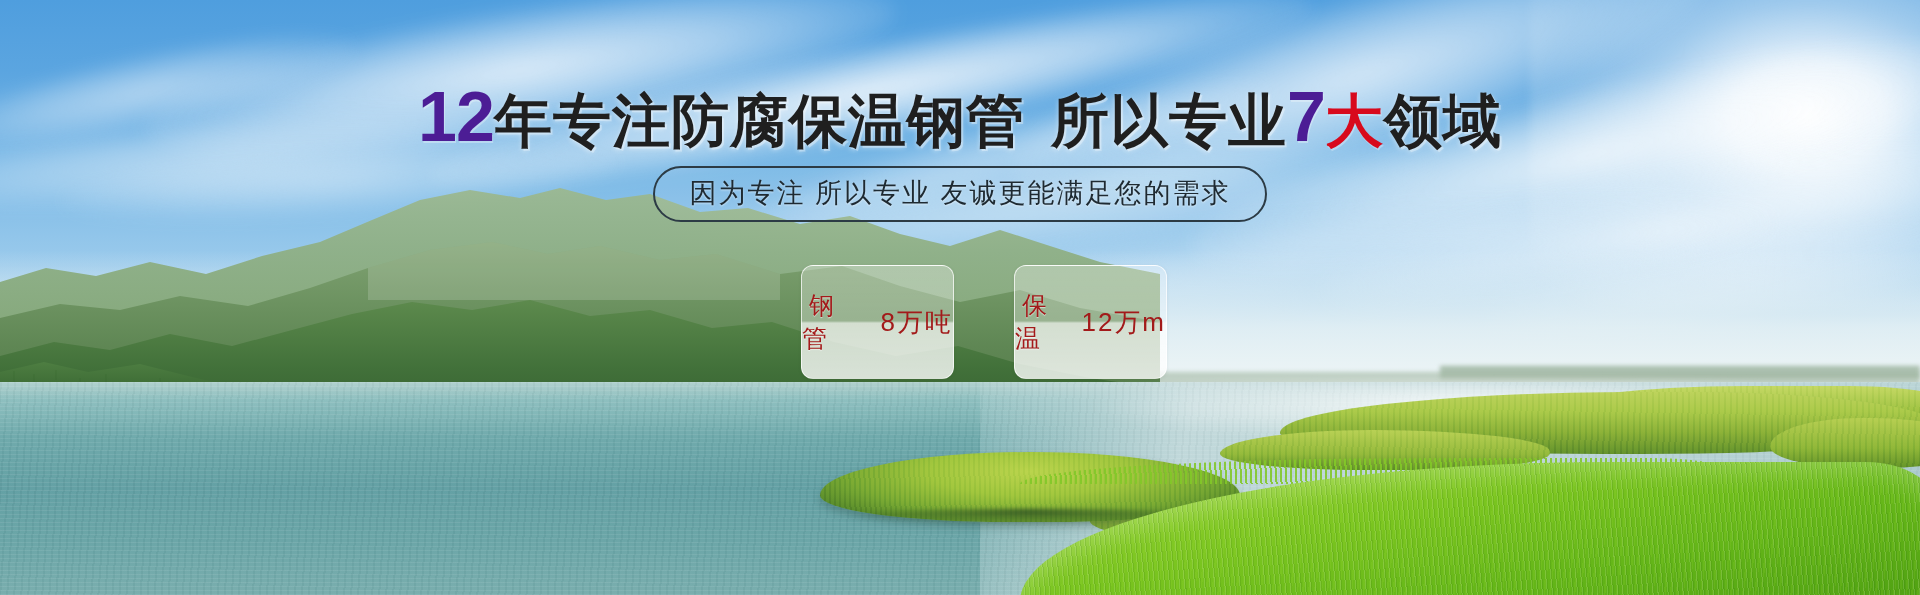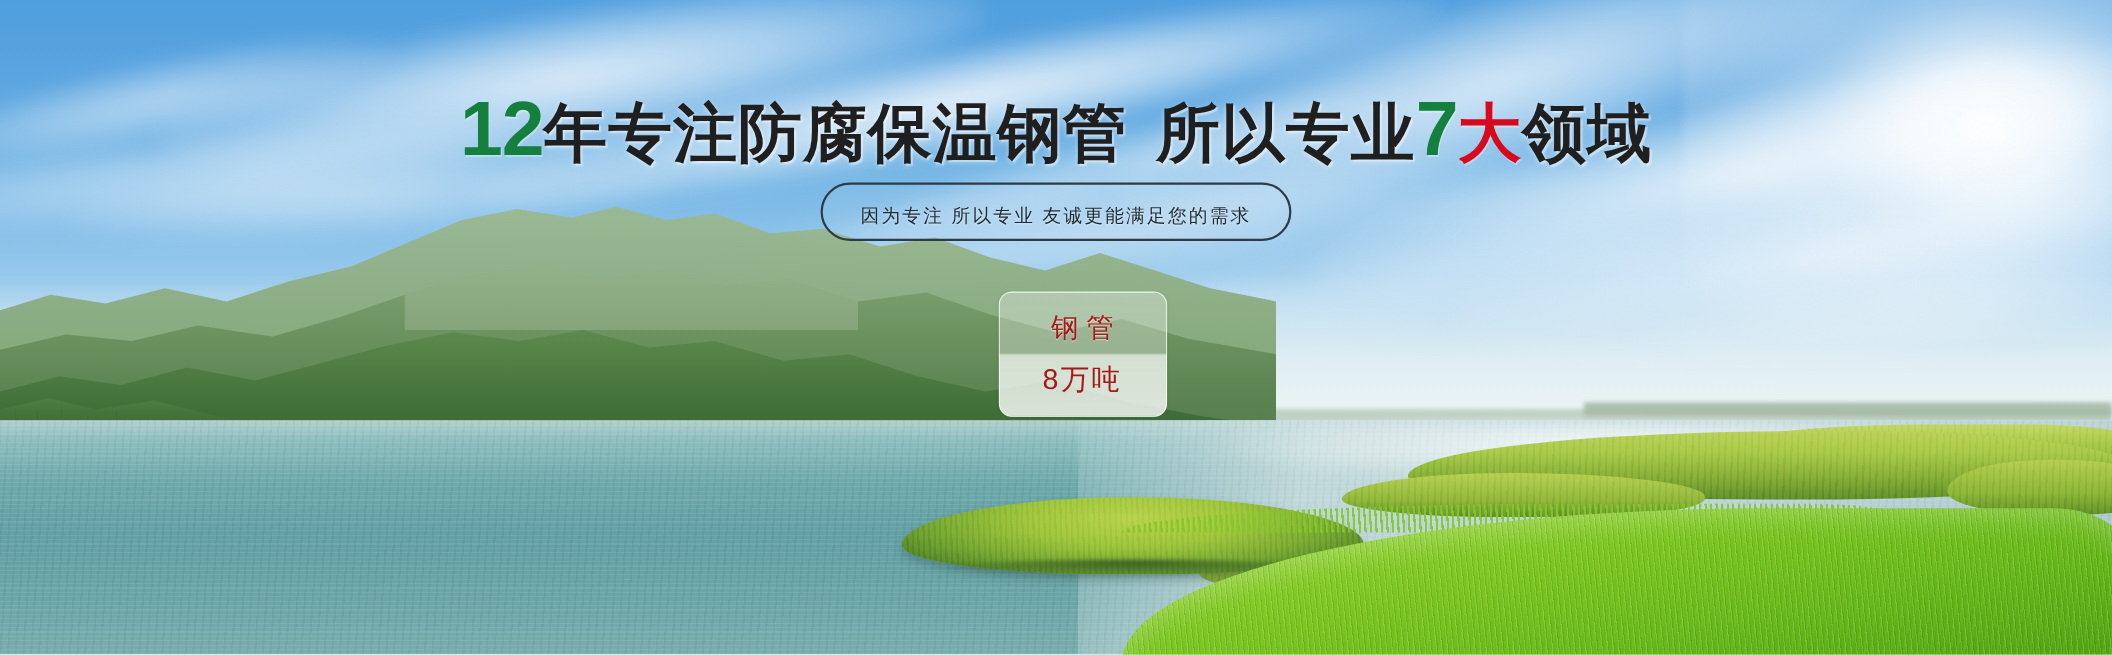--- a/index.html
+++ b/index.html
@@ -229,61 +229,61 @@
     font-weight:700;
     letter-spacing:1px;
     line-height:1;
     white-space:nowrap;
     color:#1f1f1f;
     text-shadow:
       2px 2px 0 rgba(255,255,255,.32),
       0 2px 5px rgba(255,255,255,.45);
   }
   .headline .num{
-    color:#15803d;
+    color:#4c1d95;
     font-size:70px;
     font-family:"Liberation Sans","DejaVu Sans",sans-serif;
     font-weight:700;
     letter-spacing:-1px;
     text-shadow:1px 2px 0 rgba(255,255,255,.3);
   }
   .headline .red{
     color:#d8091c;
     text-shadow:1px 2px 0 rgba(255,255,255,.3);
   }
   .headline .gap{display:inline-block;width:26px;}
 
   
   .subtitle-wrap{
     position:absolute;left:0;right:0;top:166px;
     display:flex;justify-content:center;
   }
   .subtitle{
     border:2px solid #2c3b45;
     border-radius:30px;
-    padding:17px 34px 9px;
-    font-size:17px;
+    padding:7px 34px 9px;
+    font-size:27px;
     letter-spacing:2px;
     color:#1e2a32;
     white-space:nowrap;
     background:rgba(255,255,255,.06);
     text-shadow:0 1px 2px rgba(255,255,255,.5);
   }
 
   
   .cards{
     position:absolute;left:0;right:0;top:265px;
     display:flex;justify-content:center;gap:12px;
   }
   .card{
     width:153px;height:114px;
     border:1px solid rgba(255,255,255,.72);
     border-radius:12px;
     background:linear-gradient(to bottom,rgba(255,255,255,.30) 0%,rgba(255,255,255,.33) 49%,rgba(255,255,255,.72) 51%,rgba(255,255,255,.80) 100%);
-    display:flex;flex-direction:column;
+    display:flex;flex-direction:row;
     align-items:center;justify-content:center;
     gap:14px;
     box-shadow:0 1px 4px rgba(0,0,0,.06);
     margin-left:48px;
   }
   .card-title{
     font-size:25px;
     letter-spacing:7px;
     text-indent:7px;
     color:#a31a1a;
@@ -417,16 +417,22 @@
   <div class="cards">
 
     <div class="card">
       <div class="card-title">钢管</div>
       <div class="card-value">
         <span>8万吨</span>
       </div>
     </div>
 
 
+    <div class="card">
+      <div class="card-title">保温</div>
+      <div class="card-value">
+        <span>12万m</span>
+      </div>
+    </div>
 
   </div>
 
 </div>
 
 </body></html>

